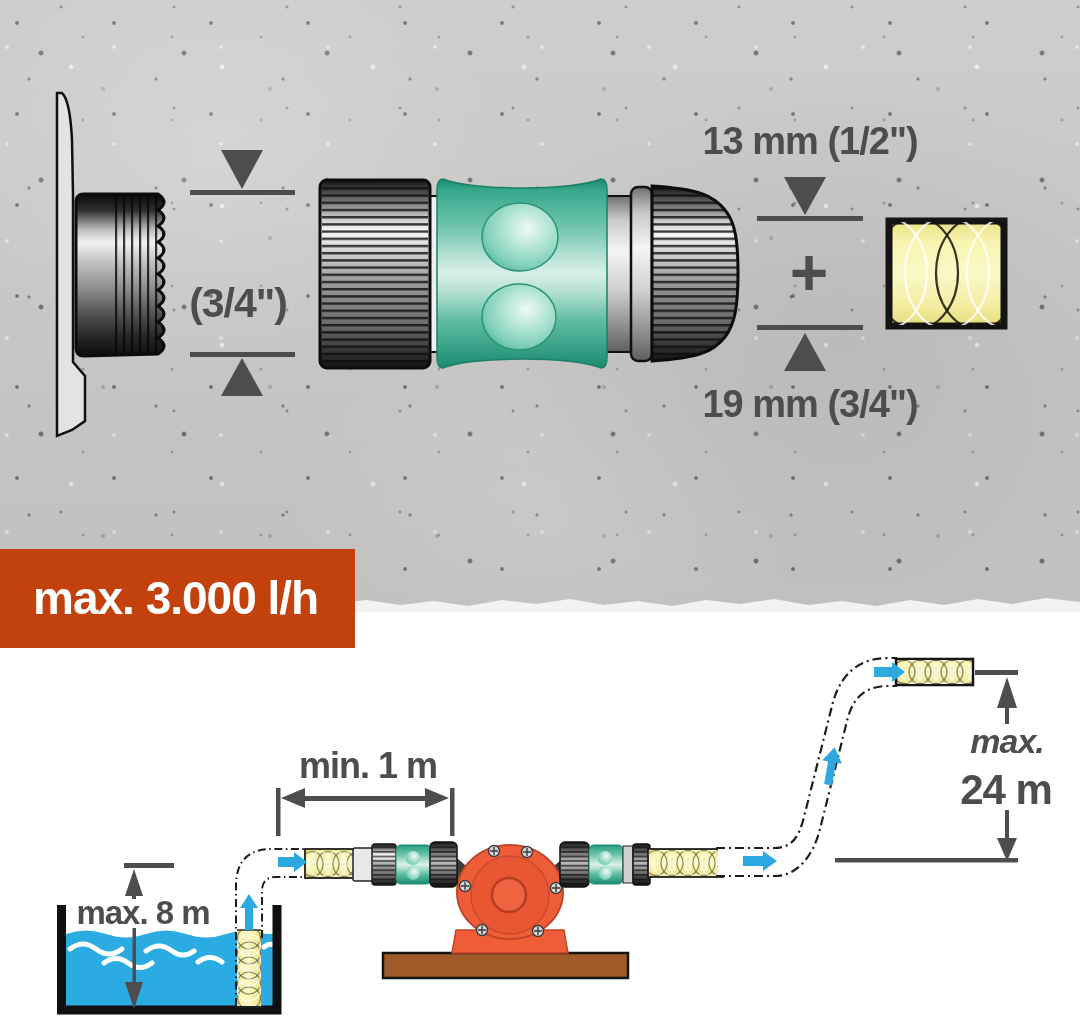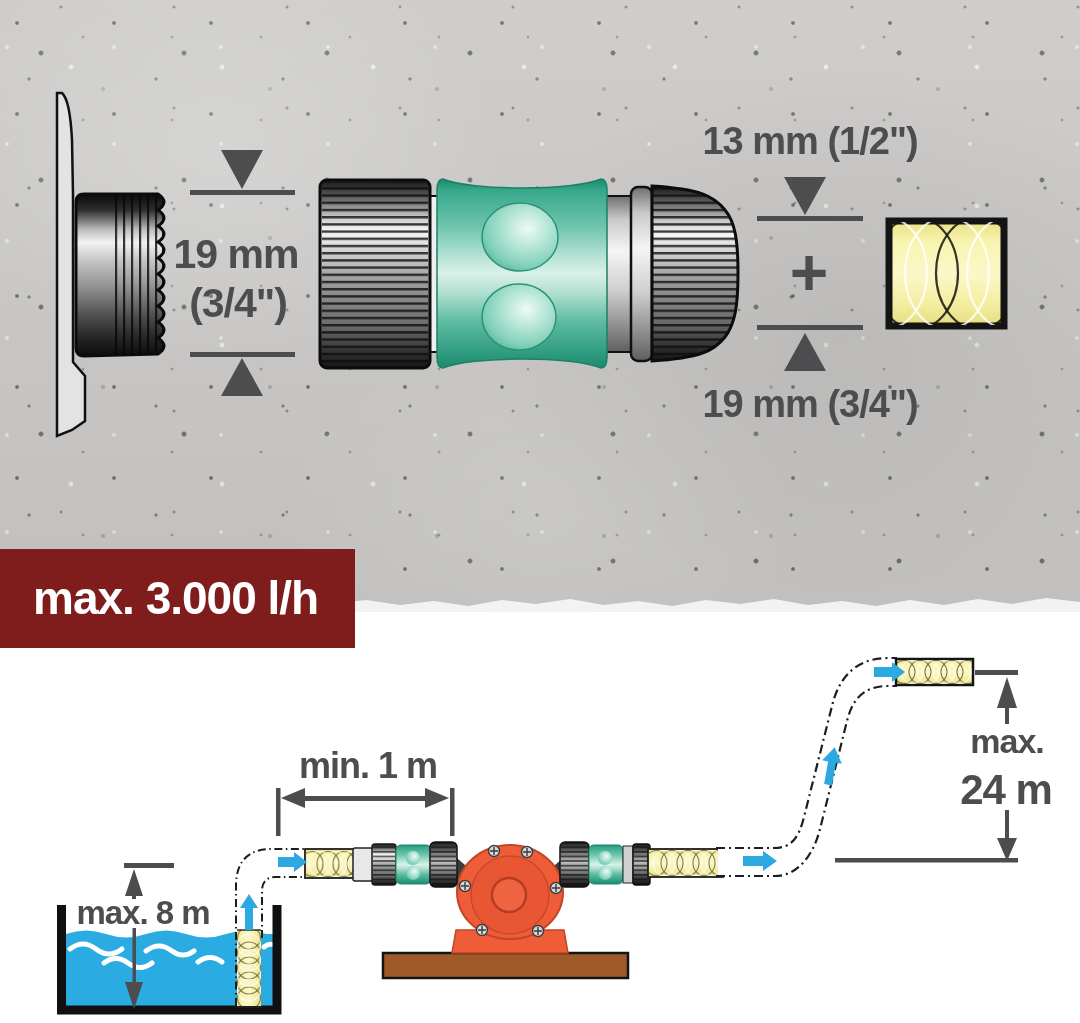--- a/index.html
+++ b/index.html
@@ -23,34 +23,34 @@
       366px 600px,332px 604px,298px 599px,264px 604px,230px 600px,196px 605px,162px 600px,128px 604px,
       94px 599px,60px 604px,26px 600px,0 603px);}
   #concrete-shade{position:absolute;left:0;top:0;width:1080px;height:612px;pointer-events:none;
     background-image:
       radial-gradient(420px 300px at 20% 25%, rgba(255,255,255,.20), transparent 70%),
       radial-gradient(520px 380px at 78% 55%, rgba(115,115,112,.14), transparent 70%),
       radial-gradient(380px 280px at 50% 85%, rgba(255,255,255,.10), transparent 70%),
       linear-gradient(180deg, rgba(255,255,255,.07), rgba(0,0,0,.05));
     clip-path:inherit;}
   
-  #flow-badge{position:absolute;left:0;top:549px;width:355px;height:99px;background:#7f1d1d;z-index:5;}
+  #flow-badge{position:absolute;left:0;top:549px;width:355px;height:99px;background:#c2410c;z-index:5;}
   #flow-badge .txt{position:absolute;left:33px;top:0;line-height:99px;font-size:46px;font-weight:bold;
     color:#ffffff;letter-spacing:-1px;white-space:nowrap;}
   
   .lbl{position:absolute;font-weight:bold;color:#4d4d50;transform:translate(-50%,-50%);
        white-space:nowrap;letter-spacing:-1px;z-index:6;}
   #dim-left-1{left:236px;top:254px;font-size:41px;}
   #dim-left-2{left:238px;top:303px;font-size:41px;}
   #dim-right-top{left:810px;top:141px;font-size:38px;}
   #plus-sign{left:809px;top:272px;font-size:66px;letter-spacing:0;}
   #dim-right-bottom{left:810px;top:404px;font-size:38px;}
   #min-distance{left:368px;top:766px;font-size:36px;}
   #suction-height{left:143px;top:913px;font-size:33px;}
-  #delivery-head-1{left:1007px;top:741px;font-size:34px;}
+  #delivery-head-1{left:1007px;top:741px;font-size:34px;font-style:italic;}
   #delivery-head-2{left:1006px;top:790px;font-size:42px;}
   #art{position:absolute;left:0;top:0;z-index:3;}
 </style>
 </head>
 <body>
 
 <div id="stage">
   <div id="concrete"></div>
   <div id="concrete-shade"></div>
 
@@ -364,21 +364,20 @@
       <rect x="1005" y="810" width="4" height="32"></rect>
       <polygon points="1007,861 997,838 1017,838"></polygon>
       <rect x="835" y="858" width="183" height="4.5"></rect>
     </g>
   </svg>
 
   <div id="flow-badge">
     <div class="txt">max. 3.000 l/h</div>
   </div>
 
-  <div class="lbl" id="dim-left-1">19 mm</div>
   <div class="lbl" id="dim-left-2">(3/4")</div>
   <div class="lbl" id="dim-right-top">13 mm (1/2")</div>
   <div class="lbl" id="plus-sign">+</div>
   <div class="lbl" id="dim-right-bottom">19 mm (3/4")</div>
   <div class="lbl" id="min-distance">min. 1 m</div>
   <div class="lbl" id="suction-height">max. 8 m</div>
   <div class="lbl" id="delivery-head-1">max.</div>
   <div class="lbl" id="delivery-head-2">24 m</div>
 </div>
 

